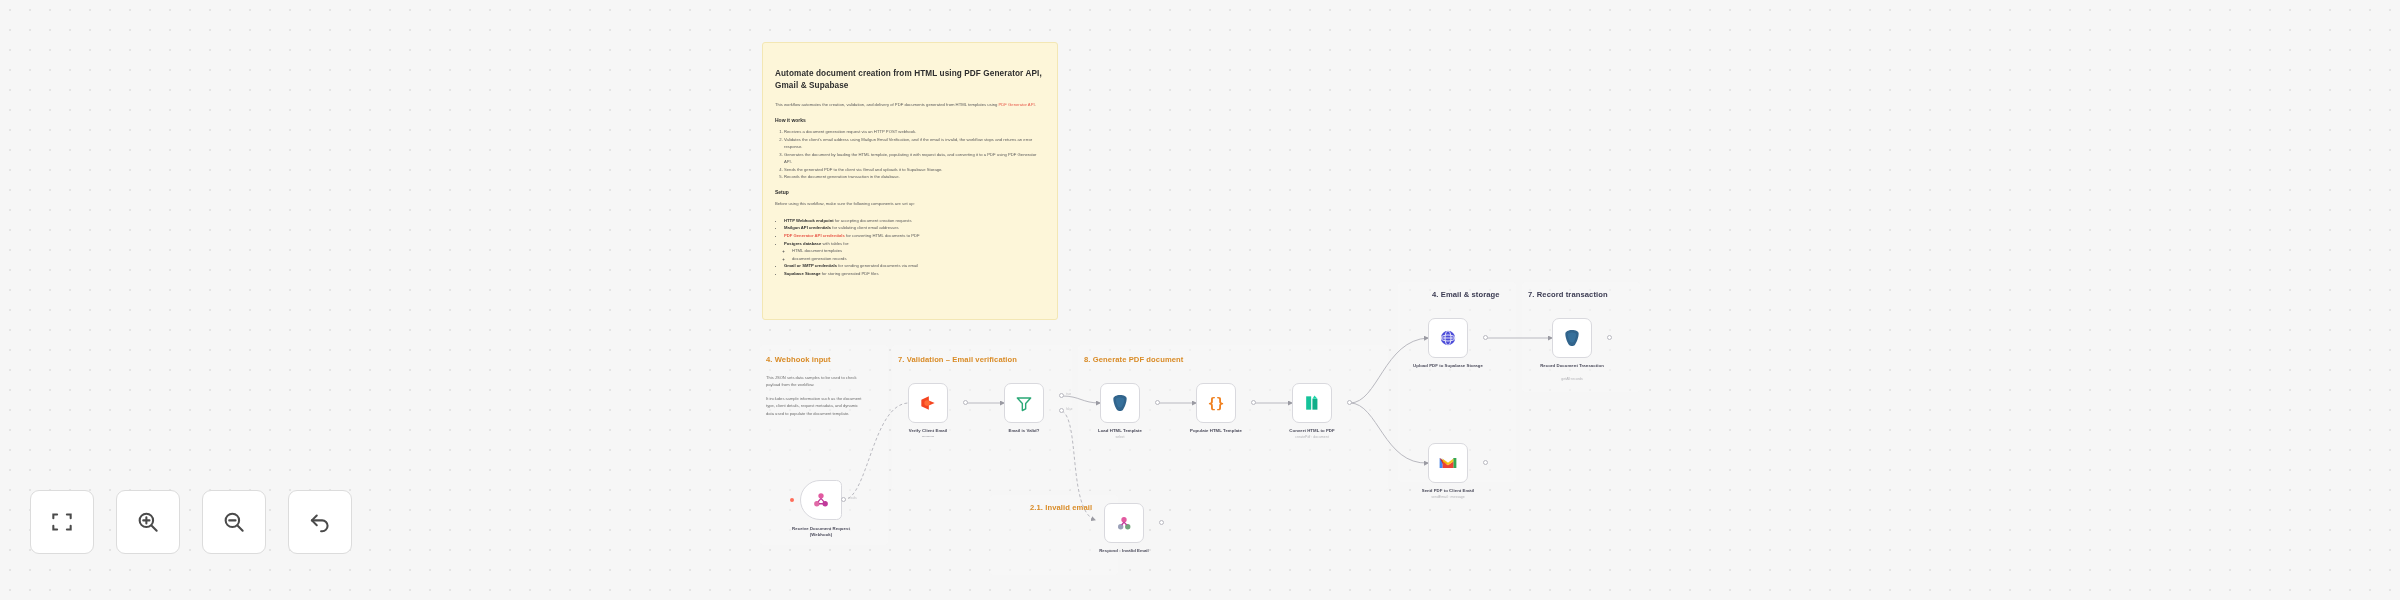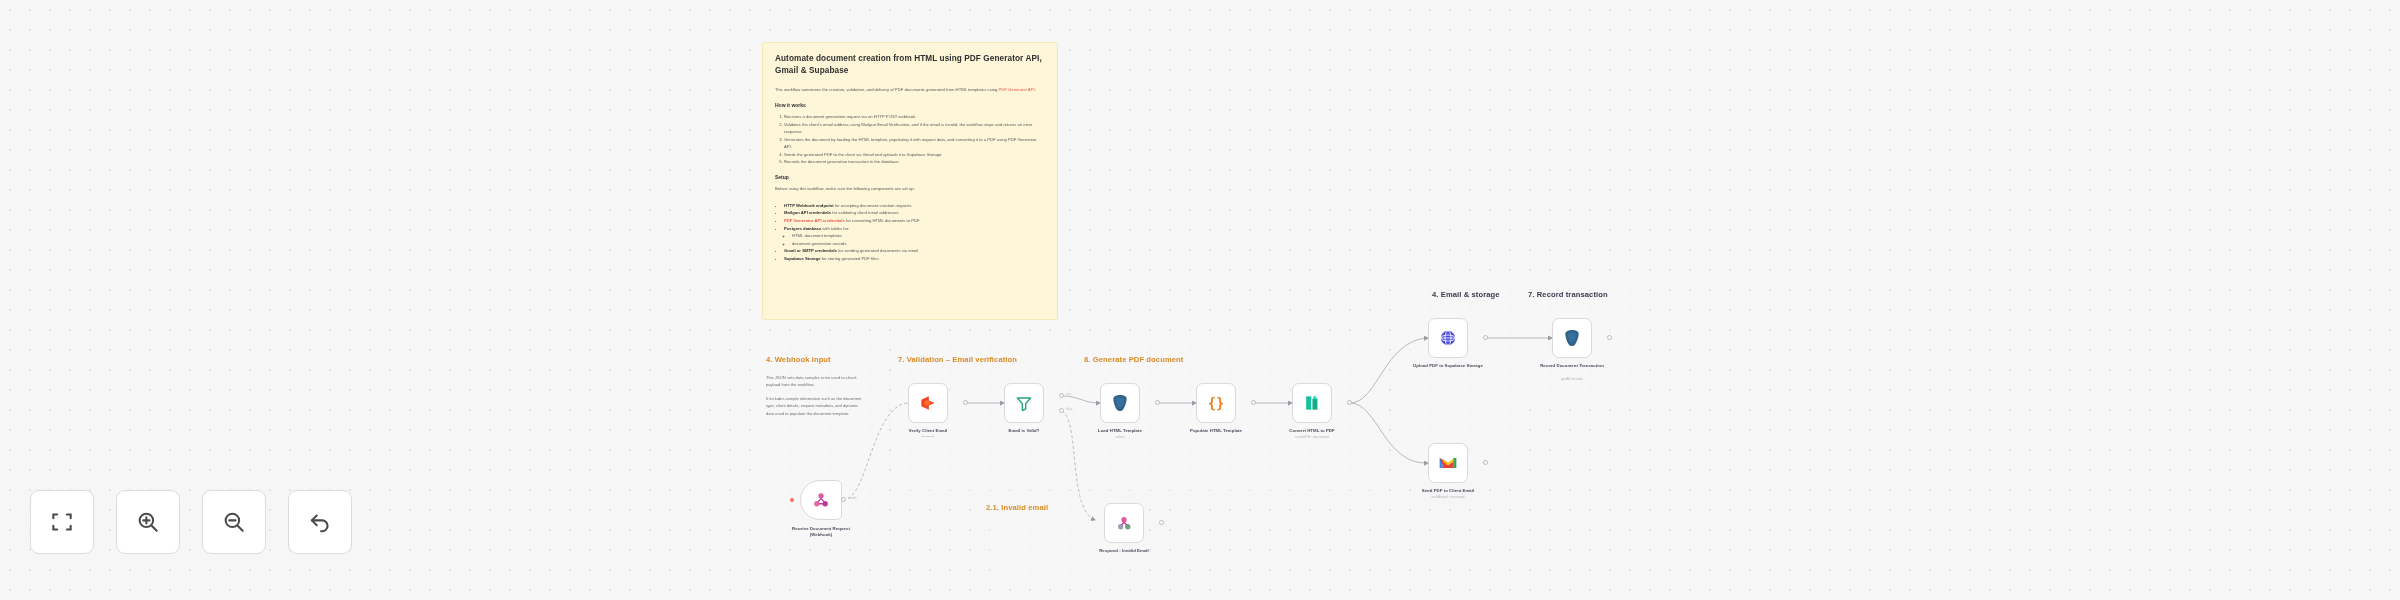--- a/index.html
+++ b/index.html
@@ -14,21 +14,21 @@
   .canvas{position:absolute;inset:0;}
 
   
   .sticky{
     position:absolute;left:762px;top:42px;width:296px;height:278px;
     background:#fdf6d9;border:1px solid #f3e7b4;border-radius:3px;
     padding:10px 12px 8px 12px;box-sizing:border-box;
     color:#3b3b3b;overflow:hidden;
   }
   .sticky h1{
-    font-size:8.2px;line-height:1.45;margin:0 0 9px 0;font-weight:700;
+    font-size:8.2px;line-height:1.45;margin:15px 0 9px 0;font-weight:700;
     color:#2e2e2e;letter-spacing:.1px;
   }
   .sticky p.lead{font-size:4.2px;line-height:1.7;margin:0 0 9px 0;color:#5a5a5a;}
   .sticky h2{font-size:5px;margin:0 0 5px 0;font-weight:700;color:#2e2e2e;}
   .sticky ol, .sticky ul{margin:0 0 9px 0;padding-left:9px;}
   .sticky li{font-size:4.2px;line-height:1.72;color:#5a5a5a;margin-bottom:.5px;}
   .sticky ul ul{margin:0;padding-left:8px;}
   .sticky b{color:#2e2e2e;font-weight:700;}
   .sticky .lnk{color:#e8594a;}
 
@@ -121,21 +121,21 @@
 
   <div class="sect" style="left:760px;top:345px;width:128px;height:200px;"></div>
   <div class="sect" style="left:892px;top:345px;width:180px;height:145px;"></div>
   <div class="sect" style="left:990px;top:495px;width:128px;height:80px;"></div>
   <div class="sect" style="left:1078px;top:345px;width:310px;height:145px;"></div>
   <div class="sect" style="left:1398px;top:282px;width:118px;height:200px;"></div>
   <div class="sect" style="left:1522px;top:282px;width:118px;height:110px;"></div>
 
   <div class="sect-title" style="left:766px;top:355px;">4. Webhook input</div>
   <div class="sect-title" style="left:898px;top:355px;">7. Validation – Email verification</div>
-  <div class="sect-title" style="left:952px;top:503px;padding-left:34px;">2.1. Invalid email</div>
+  <div class="sect-title" style="left:996px;top:503px;padding-left:34px;">2.1. Invalid email</div>
   <div class="sect-title" style="left:1084px;top:355px;">8. Generate PDF document</div>
   <div class="sect-title dark" style="left:1432px;top:290px;">4. Email &amp; storage</div>
   <div class="sect-title dark" style="left:1528px;top:290px;">7. Record transaction</div>
 
   <div class="sect-body" style="left:766px;top:374px;">
     <p>This JSON sets data samples to be used to check payload from the workflow.</p>
     <p>It includes sample information such as the document type, client details, request metadata, and dynamic data used to populate the document template.</p>
   </div>
 
   <svg class="wires">

